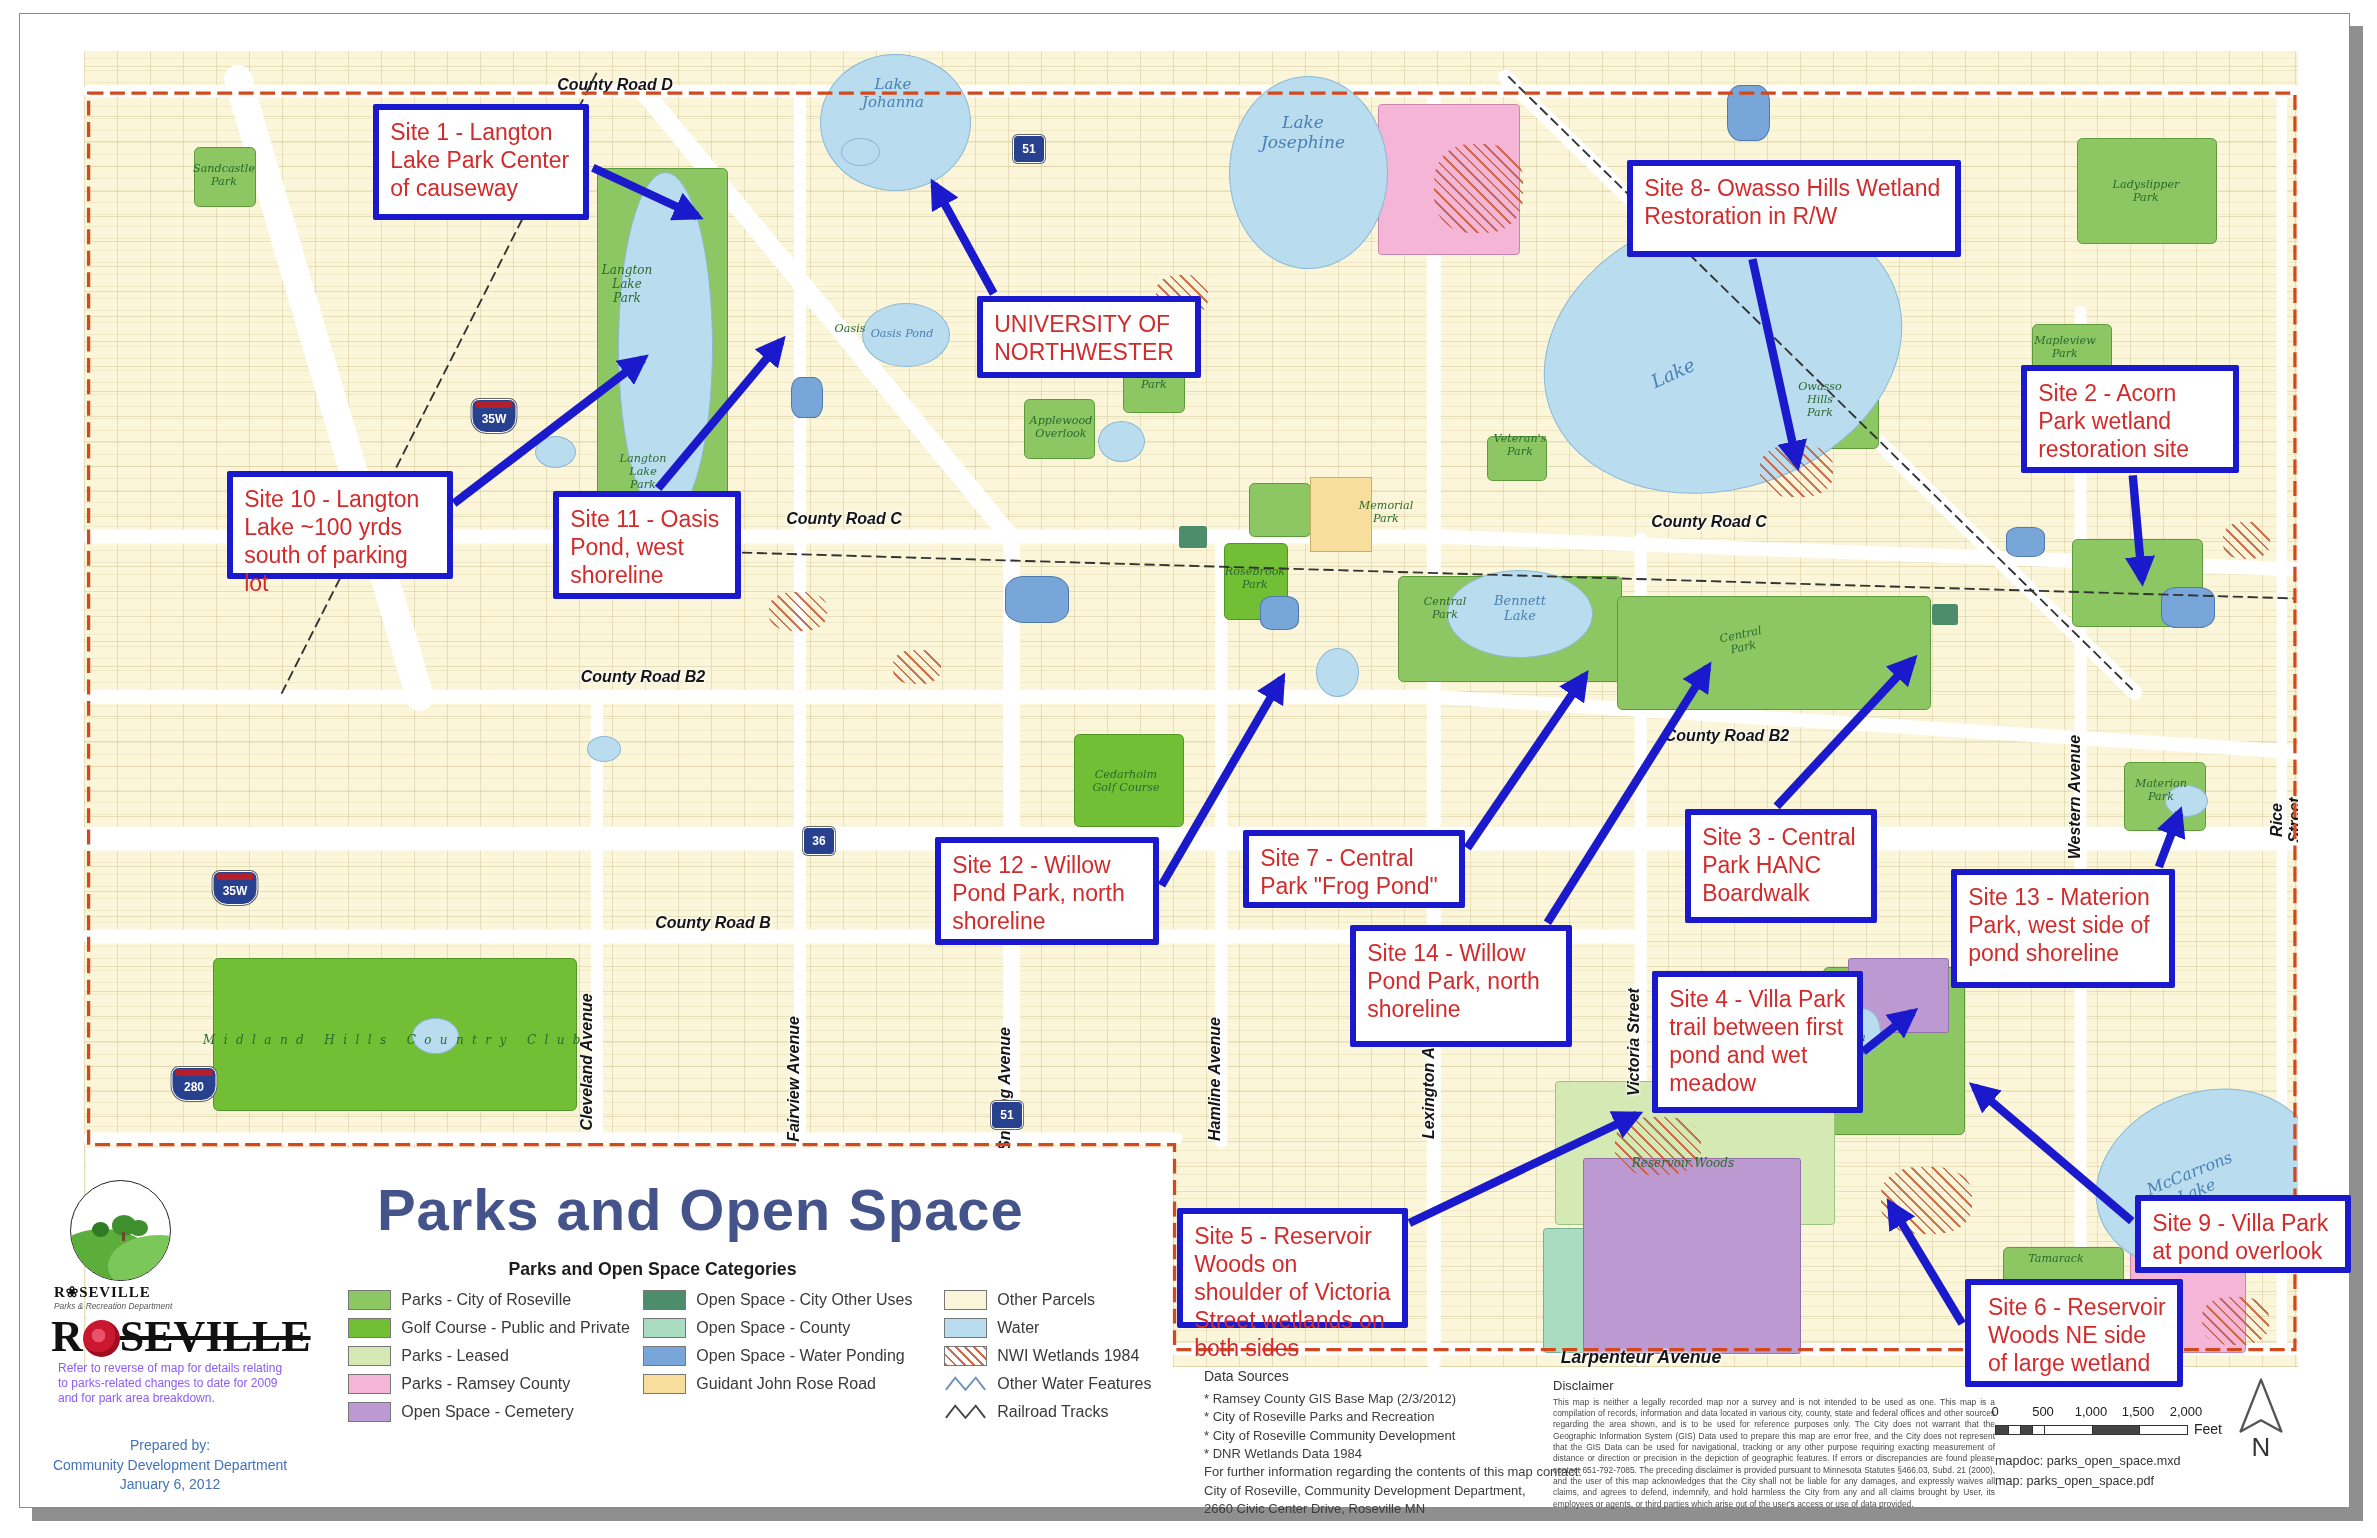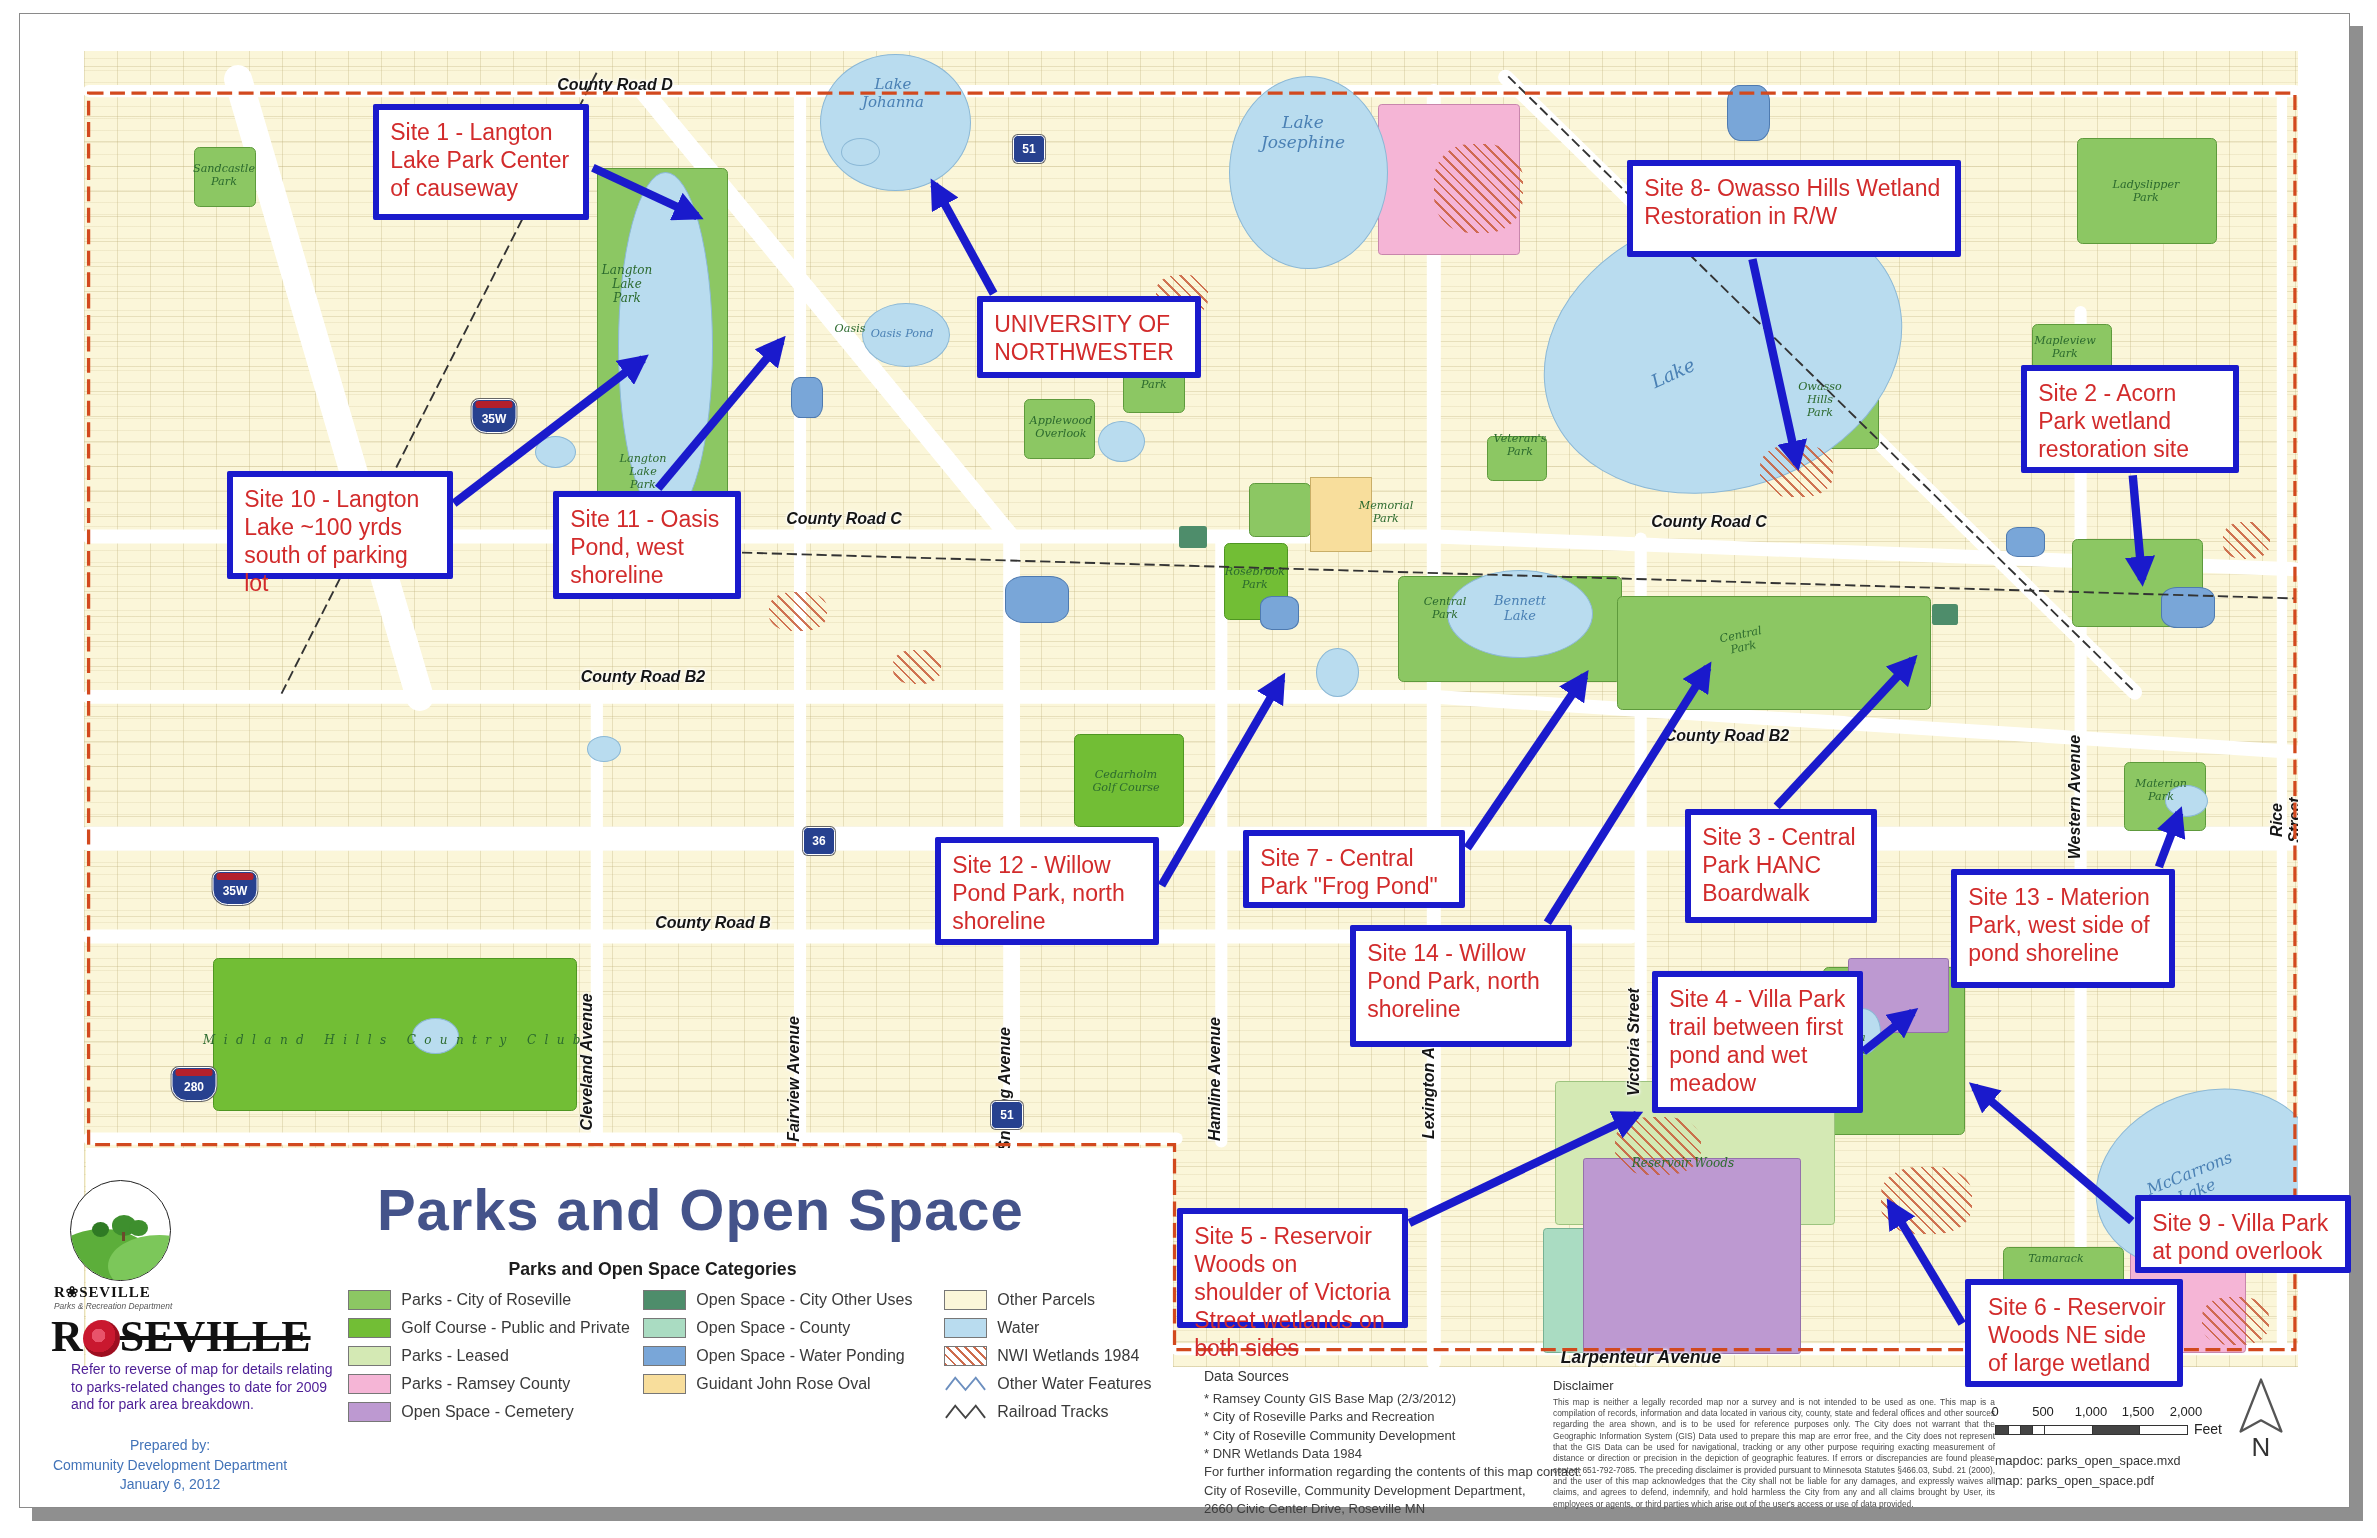--- a/index.html
+++ b/index.html
@@ -61,21 +61,21 @@
   .tree{position:absolute;width:24px;height:20.5px;background:#3E8F2E;border-radius:50%;}
   .trunk{position:absolute;width:2.8px;height:9.3px;background:#6b4a2b;}
   .logo-word-small{position:absolute;left:54px;top:1283px;z-index:6;font-family:"Liberation Serif",serif;
     font-weight:700;font-size:15px;color:#111;letter-spacing:0.9px;}
   .logo-sub{position:absolute;left:54px;top:1301px;z-index:6;font-size:8.4px;color:#555;font-style:italic;}
   .logo-word-big{position:absolute;left:51px;top:1311px;z-index:6;font-family:"Liberation Serif",serif;
     font-weight:700;font-size:44px;color:#111;white-space:nowrap;}
   .logo-word-big .strike{text-decoration:line-through;text-decoration-thickness:3.7px;}
   .rose{display:inline-block;width:37px;height:37px;vertical-align:-5.6px;border-radius:50%;
     background:radial-gradient(circle at 42% 42%, #E8536A 0 22%, #C9182F 23% 55%, #9E0E20 56% 100%);}
-  .notes{position:absolute;left:71px;top:1361px;z-index:6;font-size:14px;color:#4c1d95;white-space:pre-line;line-height:1.25;}
+  .notes{position:absolute;left:58px;top:1361px;z-index:6;font-size:12px;color:#8b5cf6;white-space:pre-line;line-height:1.25;}
   .prepared{position:absolute;left:35px;top:1436px;width:270px;text-align:center;z-index:6;
     color:#4273B8;font-size:14px;white-space:pre-line;line-height:1.4;}
   .sources{position:absolute;left:1204px;top:1367px;z-index:6;color:#3D3D3D;font-size:13px;line-height:1.42;}
   .sources .src-title{font-size:14px;margin-bottom:2.8px;color:#333;}
   .disclaimer{position:absolute;left:1553px;top:1378px;width:442px;z-index:6;color:#4A4A4A;}
   .disclaimer .dis-title{font-size:13px;margin-bottom:3.7px;color:#333;}
   .disclaimer .dis-body{font-size:8.4px;line-height:1.35;text-align:justify;}
   .scalebar{position:absolute;left:1995px;top:1404px;width:242px;height:47px;z-index:6;color:#222;}
   .scalebar .tick{position:absolute;top:0;font-size:13px;transform:translateX(-50%);}
   .sbar{position:absolute;left:0;top:20.5px;width:191px;height:8.4px;border:1.4px solid #333;display:flex;box-sizing:content-box;}
@@ -323,21 +323,21 @@
     <div class="legend-row">
       <span class="sw" style="background: rgb(170, 220, 194);"></span>
       <span class="legend-label">Open Space - County</span>
     </div>
     <div class="legend-row">
       <span class="sw" style="background: rgb(121, 166, 216);"></span>
       <span class="legend-label">Open Space - Water Ponding</span>
     </div>
     <div class="legend-row">
       <span class="sw" style="background: rgb(248, 222, 156);"></span>
-      <span class="legend-label">Guidant John Rose Oval</span>
+      <span class="legend-label">Guidant John Rose Road</span>
     </div>
   </div>
 <div class="legend-col" id="legend-col-2" style="left:944px;top:1286px">
     <div class="legend-row">
       <span class="sw" style="background: rgb(251, 246, 217);"></span>
       <span class="legend-label">Other Parcels</span>
     </div>
     <div class="legend-row">
       <span class="sw" style="background: rgb(185, 220, 239);"></span>
       <span class="legend-label">Water</span>

